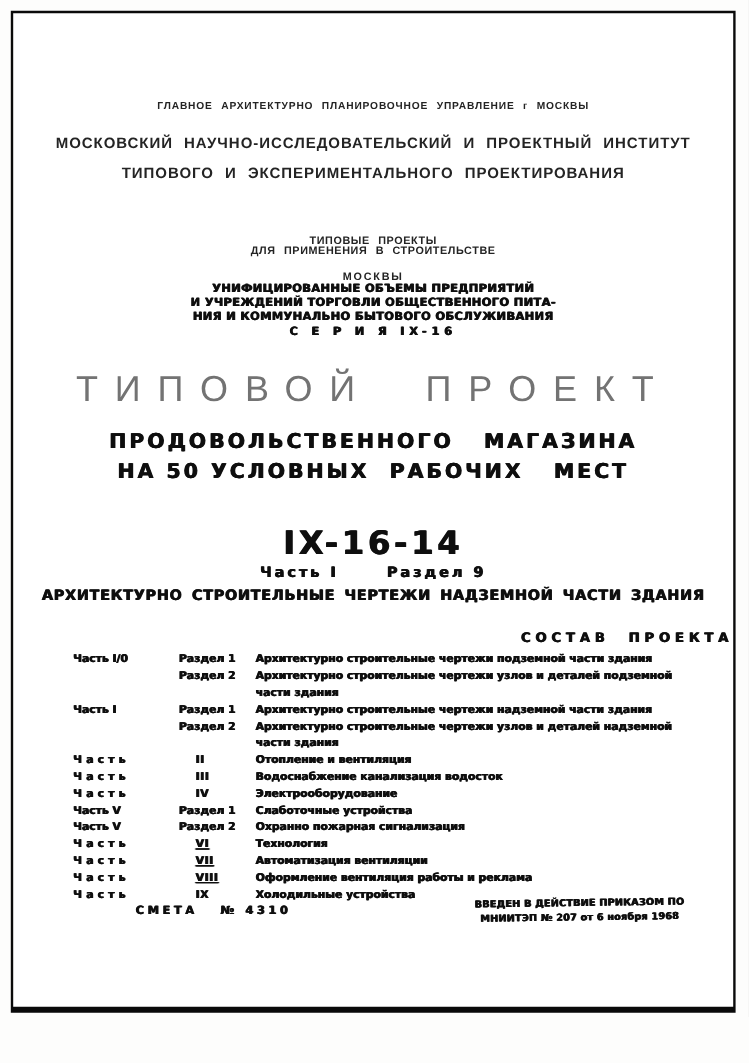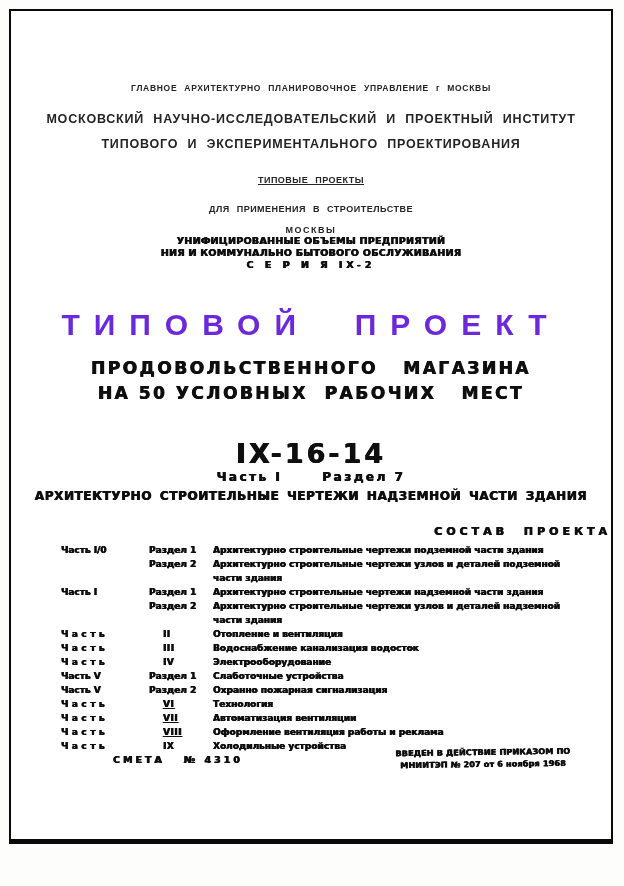--- a/index.html
+++ b/index.html
@@ -9,24 +9,24 @@
          border:2px solid #0a0a0a;border-bottom-width:5px;background:#fff;}
   .abs{position:absolute;left:0;right:0;text-align:center;}
   
   .typed{font-family:"Liberation Sans",sans-serif;font-weight:bold;color:#242424;}
   
   .stamp{font-family:"DejaVu Sans",sans-serif;font-weight:bold;color:#0e0e0e;
          text-shadow:0.5px 0 0 #1a1a1a,-0.3px 0 0 #1a1a1a;}
   .org{top:72px;font-size:8.5px;letter-spacing:0.7px;word-spacing:4px;}
   .inst{top:96px;font-size:12.5px;line-height:25px;letter-spacing:0.8px;word-spacing:5px;}
   .sn{font-size:9px;letter-spacing:0.5px;word-spacing:4px;}
-  .sn1{top:164px;text-decoration:underline;} .sn2{top:193px;} .sn3{top:214px;letter-spacing:1.5px;}
+  .sn1{top:184px;} .sn2{top:193px;} .sn3{top:214px;letter-spacing:1.5px;}
   .stampblock{top:224px;font-size:9.5px;line-height:12px;letter-spacing:0.3px;}
   .stampblock .l4{letter-spacing:4px;}
-  .titlemain{top:297px;font-size:30px;font-weight:700;letter-spacing:14px;color:#6d28d9;
+  .titlemain{top:297px;font-size:30px;font-weight:400;letter-spacing:14px;color:#737373;
              font-family:"Liberation Sans",sans-serif;white-space:pre;}
   .obj{font-size:17px;letter-spacing:2.5px;white-space:pre;}
   .obj1{top:347px;} .obj2{top:372px;}
   .code{top:427px;font-size:27px;letter-spacing:3px;}
   .partline{top:459px;font-size:12px;letter-spacing:2.5px;white-space:pre;}
   .subtitle{top:478px;font-size:12px;letter-spacing:0.6px;word-spacing:3px;}
   .comphead{top:514px;font-size:11px;letter-spacing:4px;word-spacing:8px;text-align:right;}
   .rows{position:absolute;left:50px;right:22px;top:532px;font-size:9px;line-height:14px;}
   .row{display:grid;grid-template-columns:84px 60px 1fr;column-gap:4px;align-items:start;}
   .row span{display:block;}
@@ -52,30 +52,31 @@
       <div>МОСКОВСКИЙ  НАУЧНО-ИССЛЕДОВАТЕЛЬСКИЙ  И  ПРОЕКТНЫЙ  ИНСТИТУТ</div>
       <div>ТИПОВОГО  И  ЭКСПЕРИМЕНТАЛЬНОГО  ПРОЕКТИРОВАНИЯ</div>
     </div>
 
     <div class="abs sn sn1 typed">ТИПОВЫЕ  ПРОЕКТЫ</div>
     <div class="abs sn sn2 typed">ДЛЯ  ПРИМЕНЕНИЯ  В  СТРОИТЕЛЬСТВЕ</div>
     <div class="abs sn sn3 typed">МОСКВЫ</div>
 
     <div class="abs stampblock stamp">
       <div>УНИФИЦИРОВАННЫЕ  ОБЪЕМЫ  ПРЕДПРИЯТИЙ</div>
+      <div>И УЧРЕЖДЕНИЙ ТОРГОВЛИ ОБЩЕСТВЕННОГО ПИТА-</div>
       <div>НИЯ И КОММУНАЛЬНО БЫТОВОГО ОБСЛУЖИВАНИЯ</div>
-      <div class="l4">С Е Р И Я  IX-2</div>
+      <div class="l4">С Е Р И Я  IX-16</div>
     </div>
 
     <div class="abs titlemain">ТИПОВОЙ  ПРОЕКТ</div>
     <div class="abs obj obj1 stamp">ПРОДОВОЛЬСТВЕННОГО   МАГАЗИНА</div>
     <div class="abs obj obj2 stamp">НА 50 УСЛОВНЫХ  РАБОЧИХ   МЕСТ</div>
 
     <div class="abs code stamp">IX-16-14</div>
-    <div class="abs partline stamp">Часть I      Раздел 7</div>
+    <div class="abs partline stamp">Часть I      Раздел 9</div>
     <div class="abs subtitle stamp">АРХИТЕКТУРНО  СТРОИТЕЛЬНЫЕ  ЧЕРТЕЖИ  НАДЗЕМНОЙ  ЧАСТИ  ЗДАНИЯ</div>
 
     <div class="abs comphead stamp">СОСТАВ  ПРОЕКТА</div>
 
     <div class="rows">
       <div class="row">
         <span class="c1 stamp">Часть I/0</span>
         <span class="c2 stamp">Раздел 1</span>
         <span class="c3 stamp">Архитектурно строительные чертежи подземной части здания</span>
       </div>

